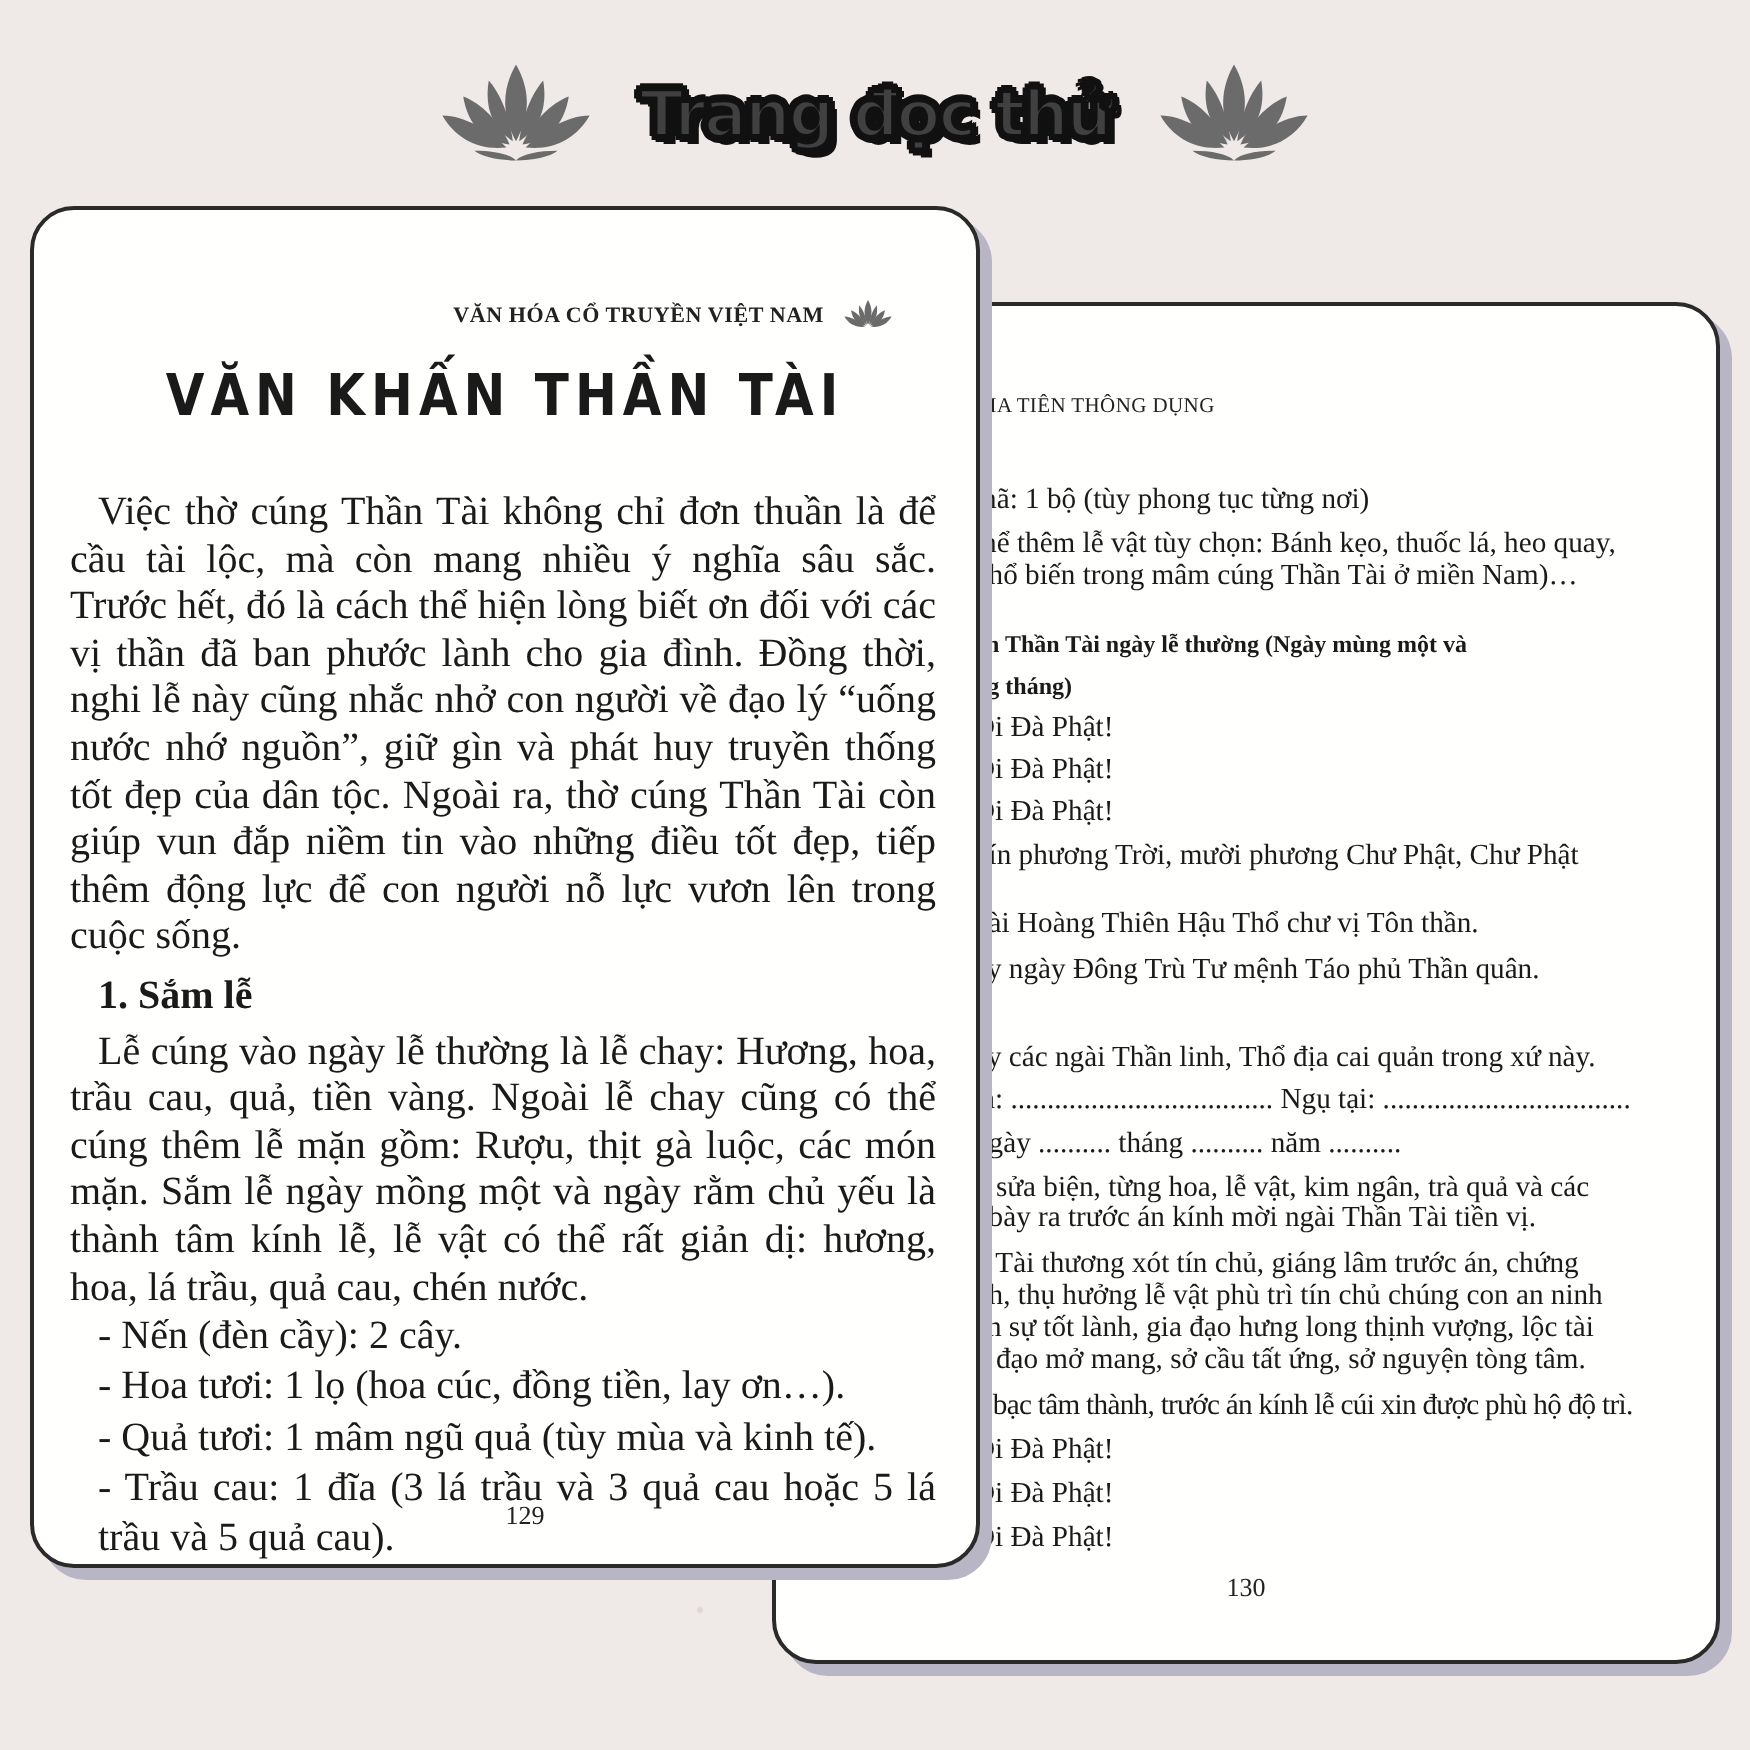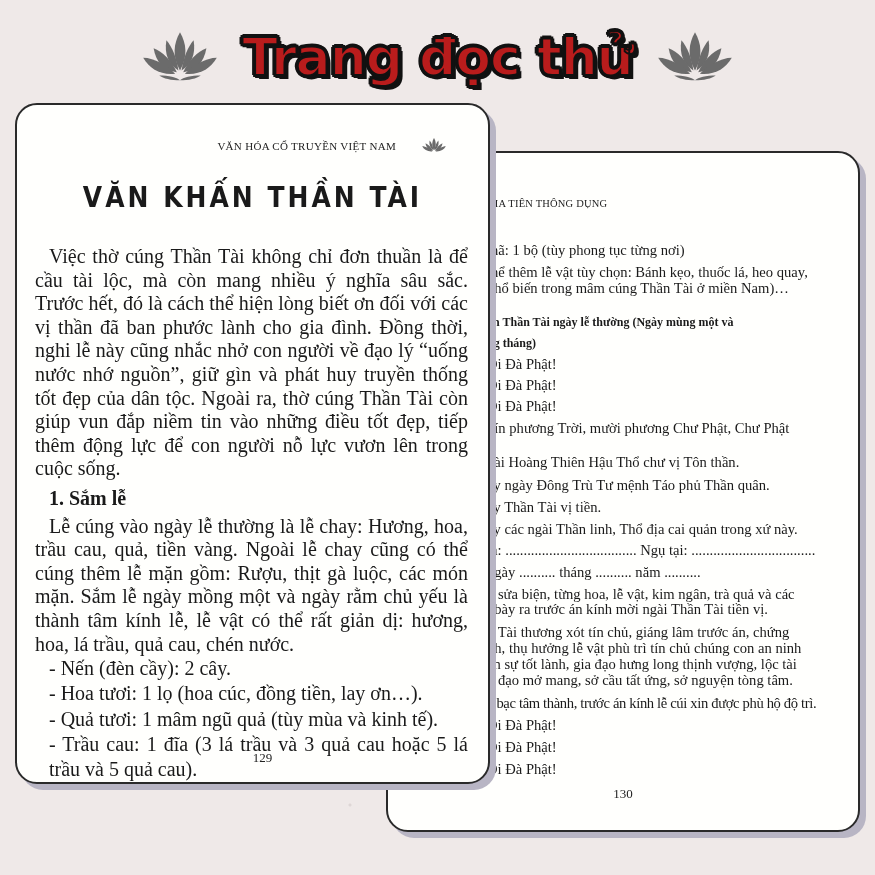--- a/index.html
+++ b/index.html
@@ -16,22 +16,22 @@
   }
 
   
   .header {
     position: absolute; top: 22px; left: 0; width: 875px; height: 70px;
     display: flex; align-items: center; justify-content: center; gap: 22px;
   }
   .lotus { width: 80px; height: 56px; display: block; }
   .banner-title {
     font-family: "DejaVu Sans", "Liberation Sans", sans-serif;
-    font-weight: bold; font-size: 52px; letter-spacing: -1px;
-    color: #b91c1c;
+    font-weight: bold; font-size: 32px; letter-spacing: -1px;
+    color: #404040;
     -webkit-text-stroke: 2px #111;
     text-shadow:
       3px 0 0 #111, -3px 0 0 #111, 0 3px 0 #111, 0 -3px 0 #111,
       2px 2px 0 #111, -2px -2px 0 #111, 2px -2px 0 #111, -2px 2px 0 #111,
       4px 4px 0 #111;
     line-height: 1;
     text-align: right;
   }
 
   
@@ -39,23 +39,23 @@
     position: absolute; background: #fffffd;
     border: 2px solid #2a2a2a; border-radius: 22px;
     box-shadow: 6px 6px 0 #b8b5c4;
     overflow: hidden;
   }
   .page-right { left: 386px; top: 151px; width: 470px; height: 677px; }
   .page-left  { left: 15px;  top: 103px; width: 471px; height: 677px; z-index: 2; }
 
   
   .running-head {
-    position: absolute; right: 40px; top: 32px;
-    display: flex; align-items: center; gap: 24px;
-    font-size: 11px; letter-spacing: 0.3px; color: #222;
+    position: absolute; right: 40px; top: 44px;
+    display: flex; align-items: center; gap: 8px;
+    font-size: 11px; letter-spacing: 0.3px; color: #222; font-weight: bold;
   }
   .mini-lotus { width: 28px; height: 18px; display: block; }
   .chapter-title {
     position: absolute; left: 0; right: 0; top: 78px; text-align: center;
     font-family: "DejaVu Sans", "Liberation Sans", sans-serif;
     font-weight: bold; font-size: 25px; letter-spacing: 3px; color: #1a1a1a;
     transform: scaleY(1.15);
   }
   .left-body {
     position: absolute; left: 18px; right: 20px; top: 140px;
@@ -125,21 +125,20 @@
     <div class="r-line" style="top:125px">phổ biến trong mâm cúng Thần Tài ở miền Nam)…</div>
     <div class="r-line r-bold" style="top:159px">ấn Thần Tài ngày lễ thường (Ngày mùng một và</div>
     <div class="r-line r-bold" style="top:180px">ng tháng)</div>
     <div class="r-line" style="top:201px">Di Đà Phật!</div>
     <div class="r-line" style="top:222px">Di Đà Phật!</div>
     <div class="r-line" style="top:243px">Di Đà Phật!</div>
     <div class="r-line" style="top:265px">hín phương Trời, mười phương Chư Phật, Chư Phật</div>
     <div class="r-line" style="top:283px">.</div>
     <div class="r-line" style="top:299px">gài Hoàng Thiên Hậu Thổ chư vị Tôn thần.</div>
     <div class="r-line" style="top:322px">ạy ngày Đông Trù Tư mệnh Táo phủ Thần quân.</div>
-    <div class="r-line" style="top:344px">ạy Thần Tài vị tiền.</div>
     <div class="r-line" style="top:366px">ạy các ngài Thần linh, Thổ địa cai quản trong xứ này.</div>
     <div class="r-line" style="top:387px">là: .................................... Ngụ tại: ..................................</div>
     <div class="r-line" style="top:409px">ngày .......... tháng .......... năm ..........</div>
     <div class="r-line" style="top:431px">h sửa biện, từng hoa, lễ vật, kim ngân, trà quả và các</div>
     <div class="r-line" style="top:446px">, bày ra trước án kính mời ngài Thần Tài tiền vị.</div>
     <div class="r-line" style="top:469px">n Tài thương xót tín chủ, giáng lâm trước án, chứng</div>
     <div class="r-line" style="top:485px">nh, thụ hưởng lễ vật phù trì tín chủ chúng con an ninh</div>
     <div class="r-line" style="top:501px">ạn sự tốt lành, gia đạo hưng long thịnh vượng, lộc tài</div>
     <div class="r-line" style="top:517px">n đạo mở mang, sở cầu tất ứng, sở nguyện tòng tâm.</div>
     <div class="r-line r-tight" style="top:540px">ễ bạc tâm thành, trước án kính lễ cúi xin được phù hộ độ trì.</div>

